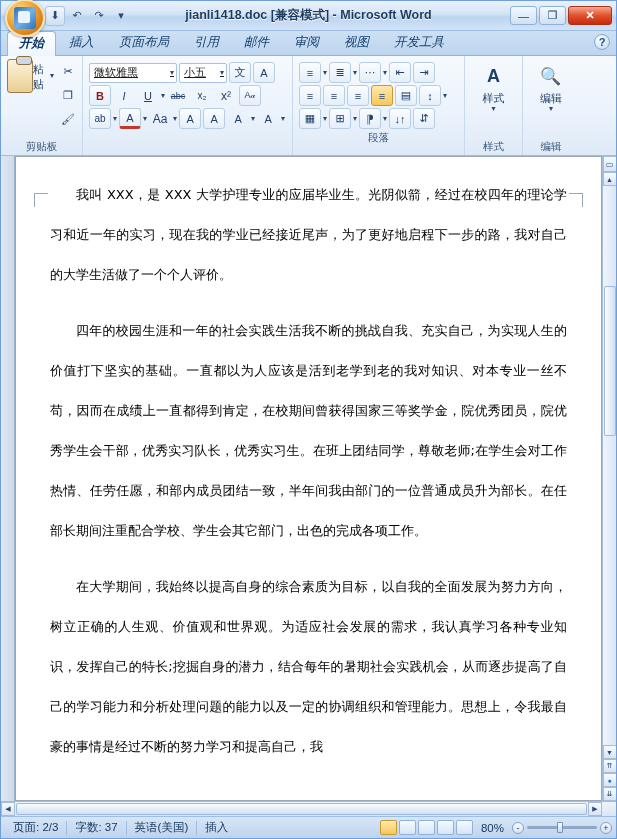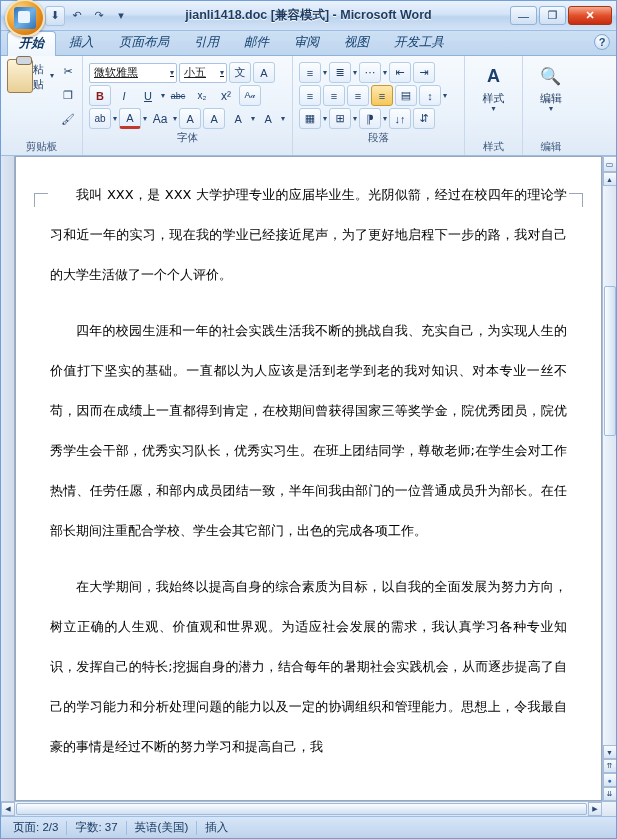--- a/index.html
+++ b/index.html
@@ -294,21 +294,20 @@
           <div class="btn sq" style="font-size:12px">Aa</div>
           <div class="chev">▾</div>
           <div class="btn sq boxed">A</div>
           <div class="btn sq boxed">A</div>
           <div class="btn sq">A</div>
           <div class="chev">▾</div>
           <div class="btn sq">A</div>
           <div class="chev">▾</div>
         </div>
       </div>
-      <div class="group-label">字体</div>
     </div>
 
     <div class="group" style="width:172px">
       <div style="display:flex;flex-direction:column;padding-top:3px;width:100%">
         <div class="rowline">
           <div class="btn sq boxed">≡</div>
           <div class="chev">▾</div>
           <div class="btn sq boxed">≣</div>
           <div class="chev">▾</div>
           <div class="btn sq boxed">⋯</div>
@@ -396,14 +395,29 @@
   </div>
 
   <div class="status">
     <div class="st-item">页面: 2/3</div>
     <div class="st-sep"></div>
     <div class="st-item">字数: 37</div>
     <div class="st-sep"></div>
     <div class="st-item">英语(美国)</div>
     <div class="st-sep"></div>
     <div class="st-item">插入</div>
+    <div class="viewbtns">
+      <div class="vbtn active"></div>
+      <div class="vbtn"></div>
+      <div class="vbtn"></div>
+      <div class="vbtn"></div>
+      <div class="vbtn"></div>
+      <div class="zoom-text">80%</div>
+      <div class="zoom-slider">
+        <div class="zs-btn">-</div>
+        <div class="zs-line">
+          <div class="zs-knob"></div>
+        </div>
+        <div class="zs-btn">+</div>
+      </div>
+    </div>
   </div>
 </div>
 
 </body></html>

